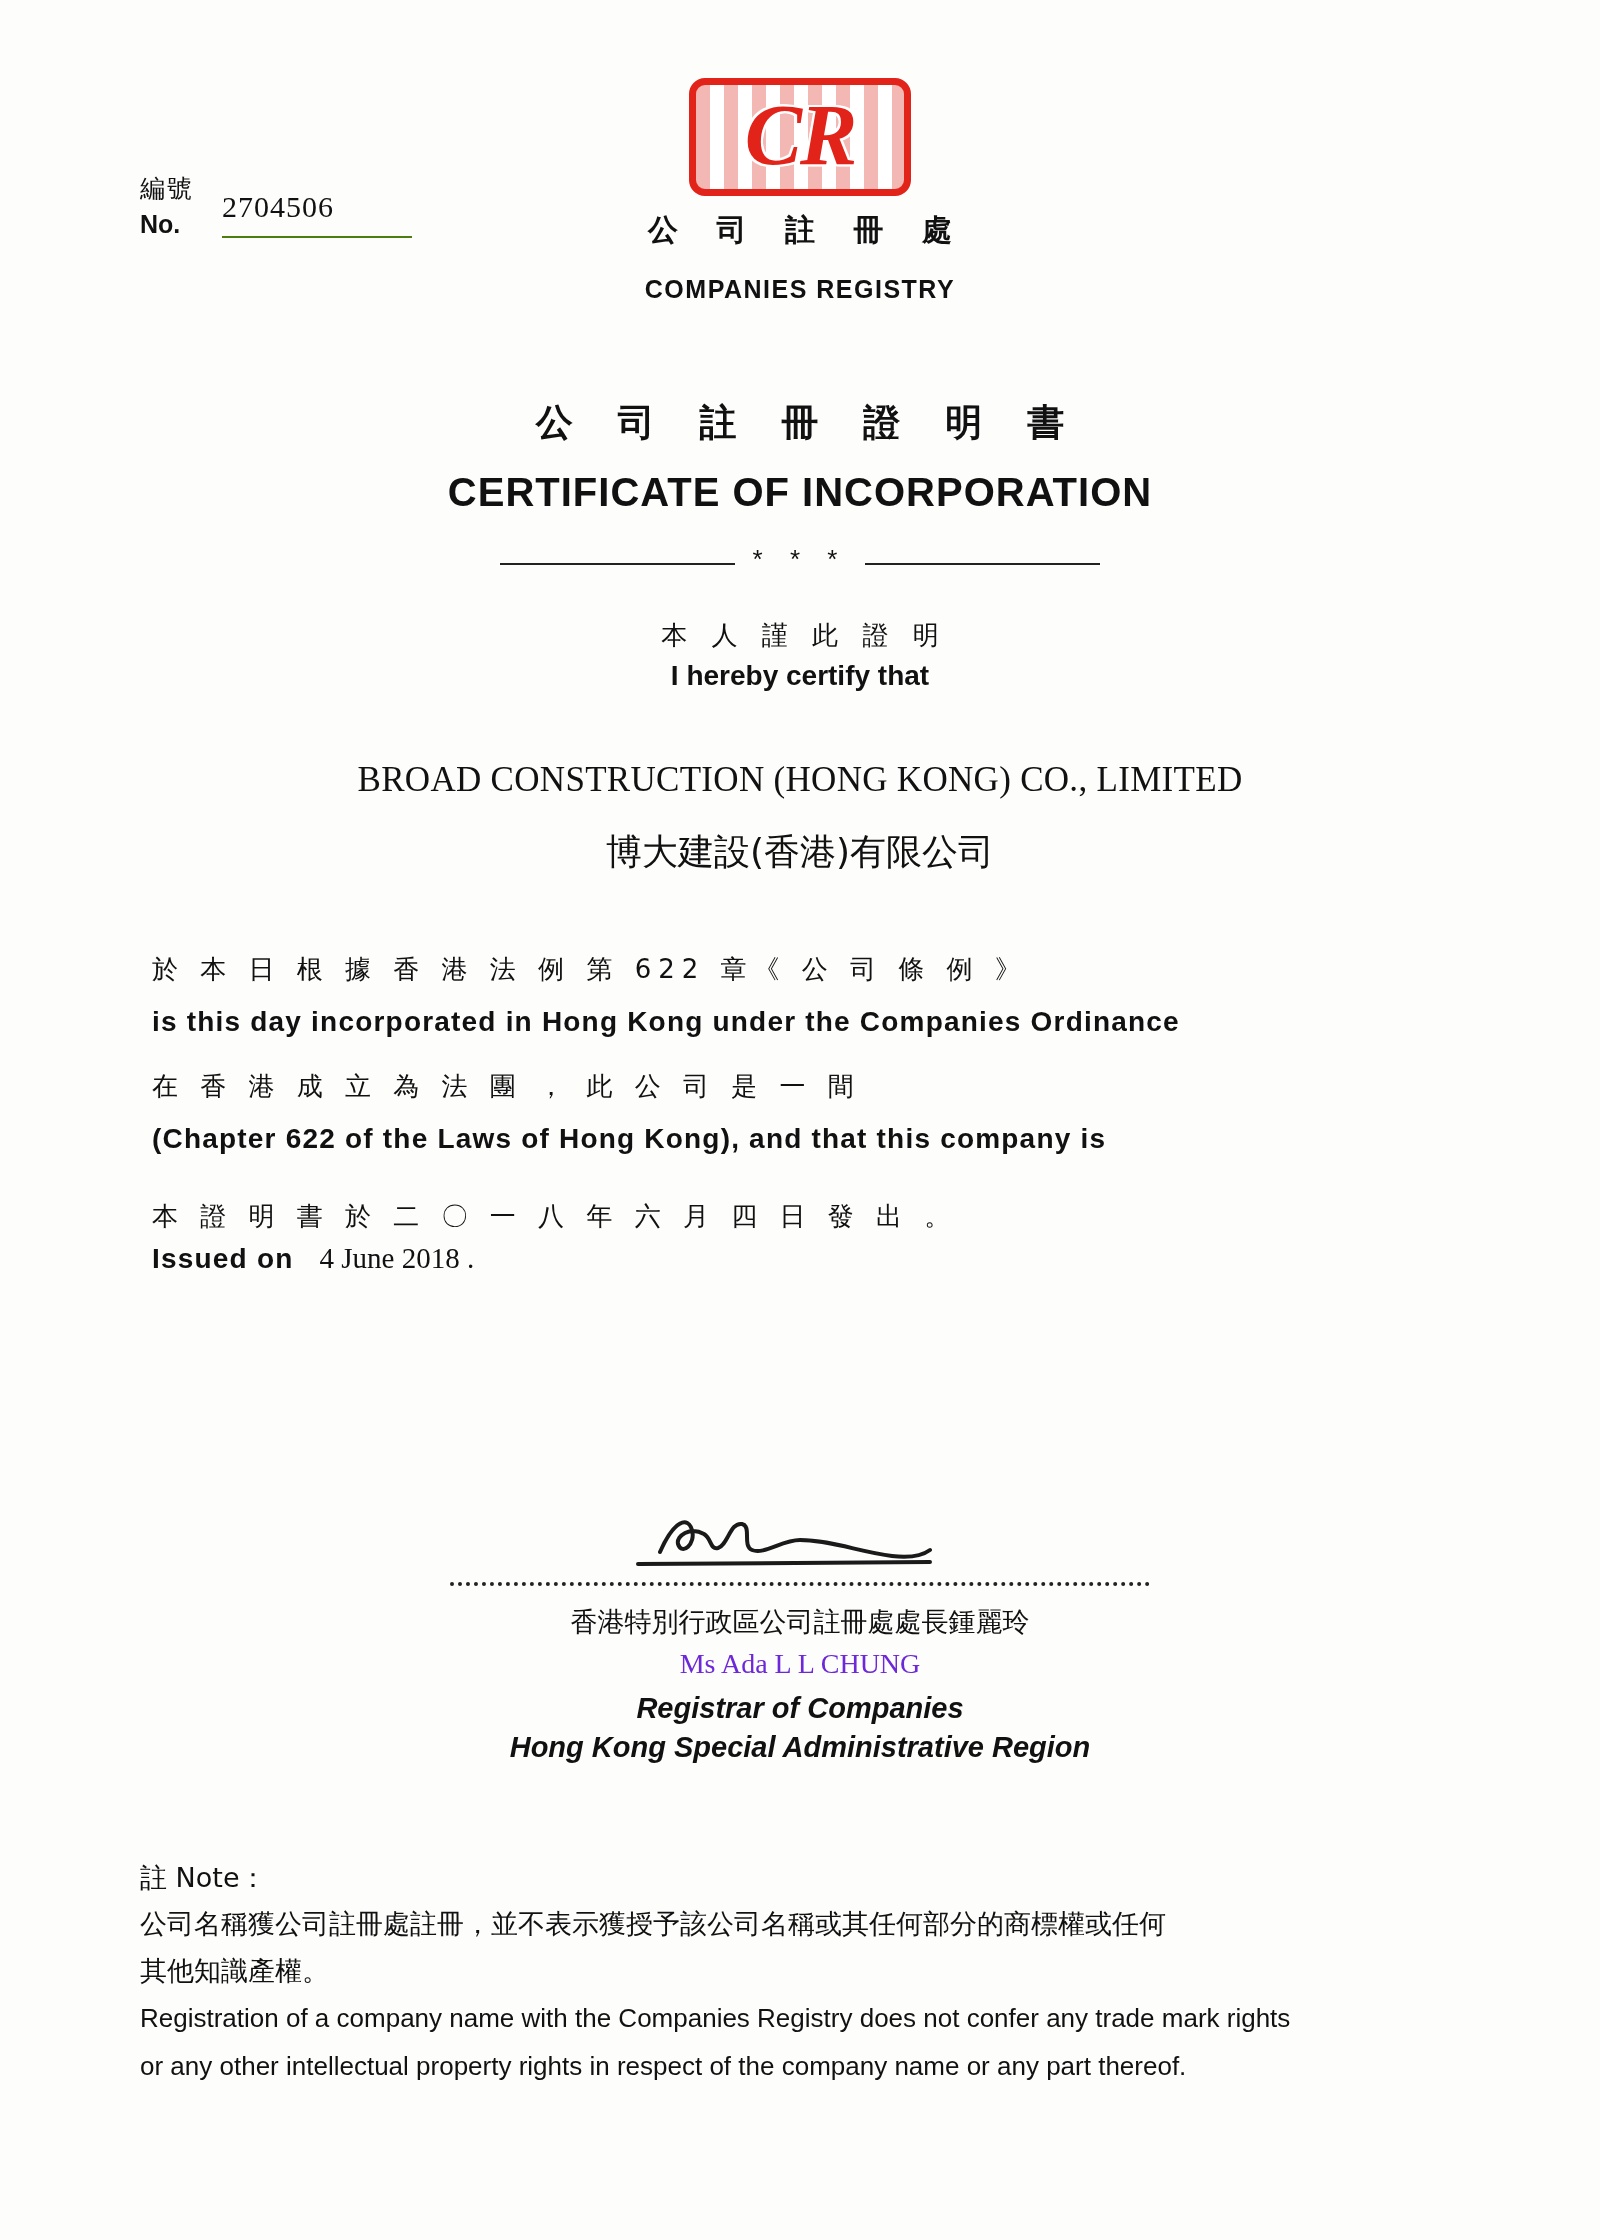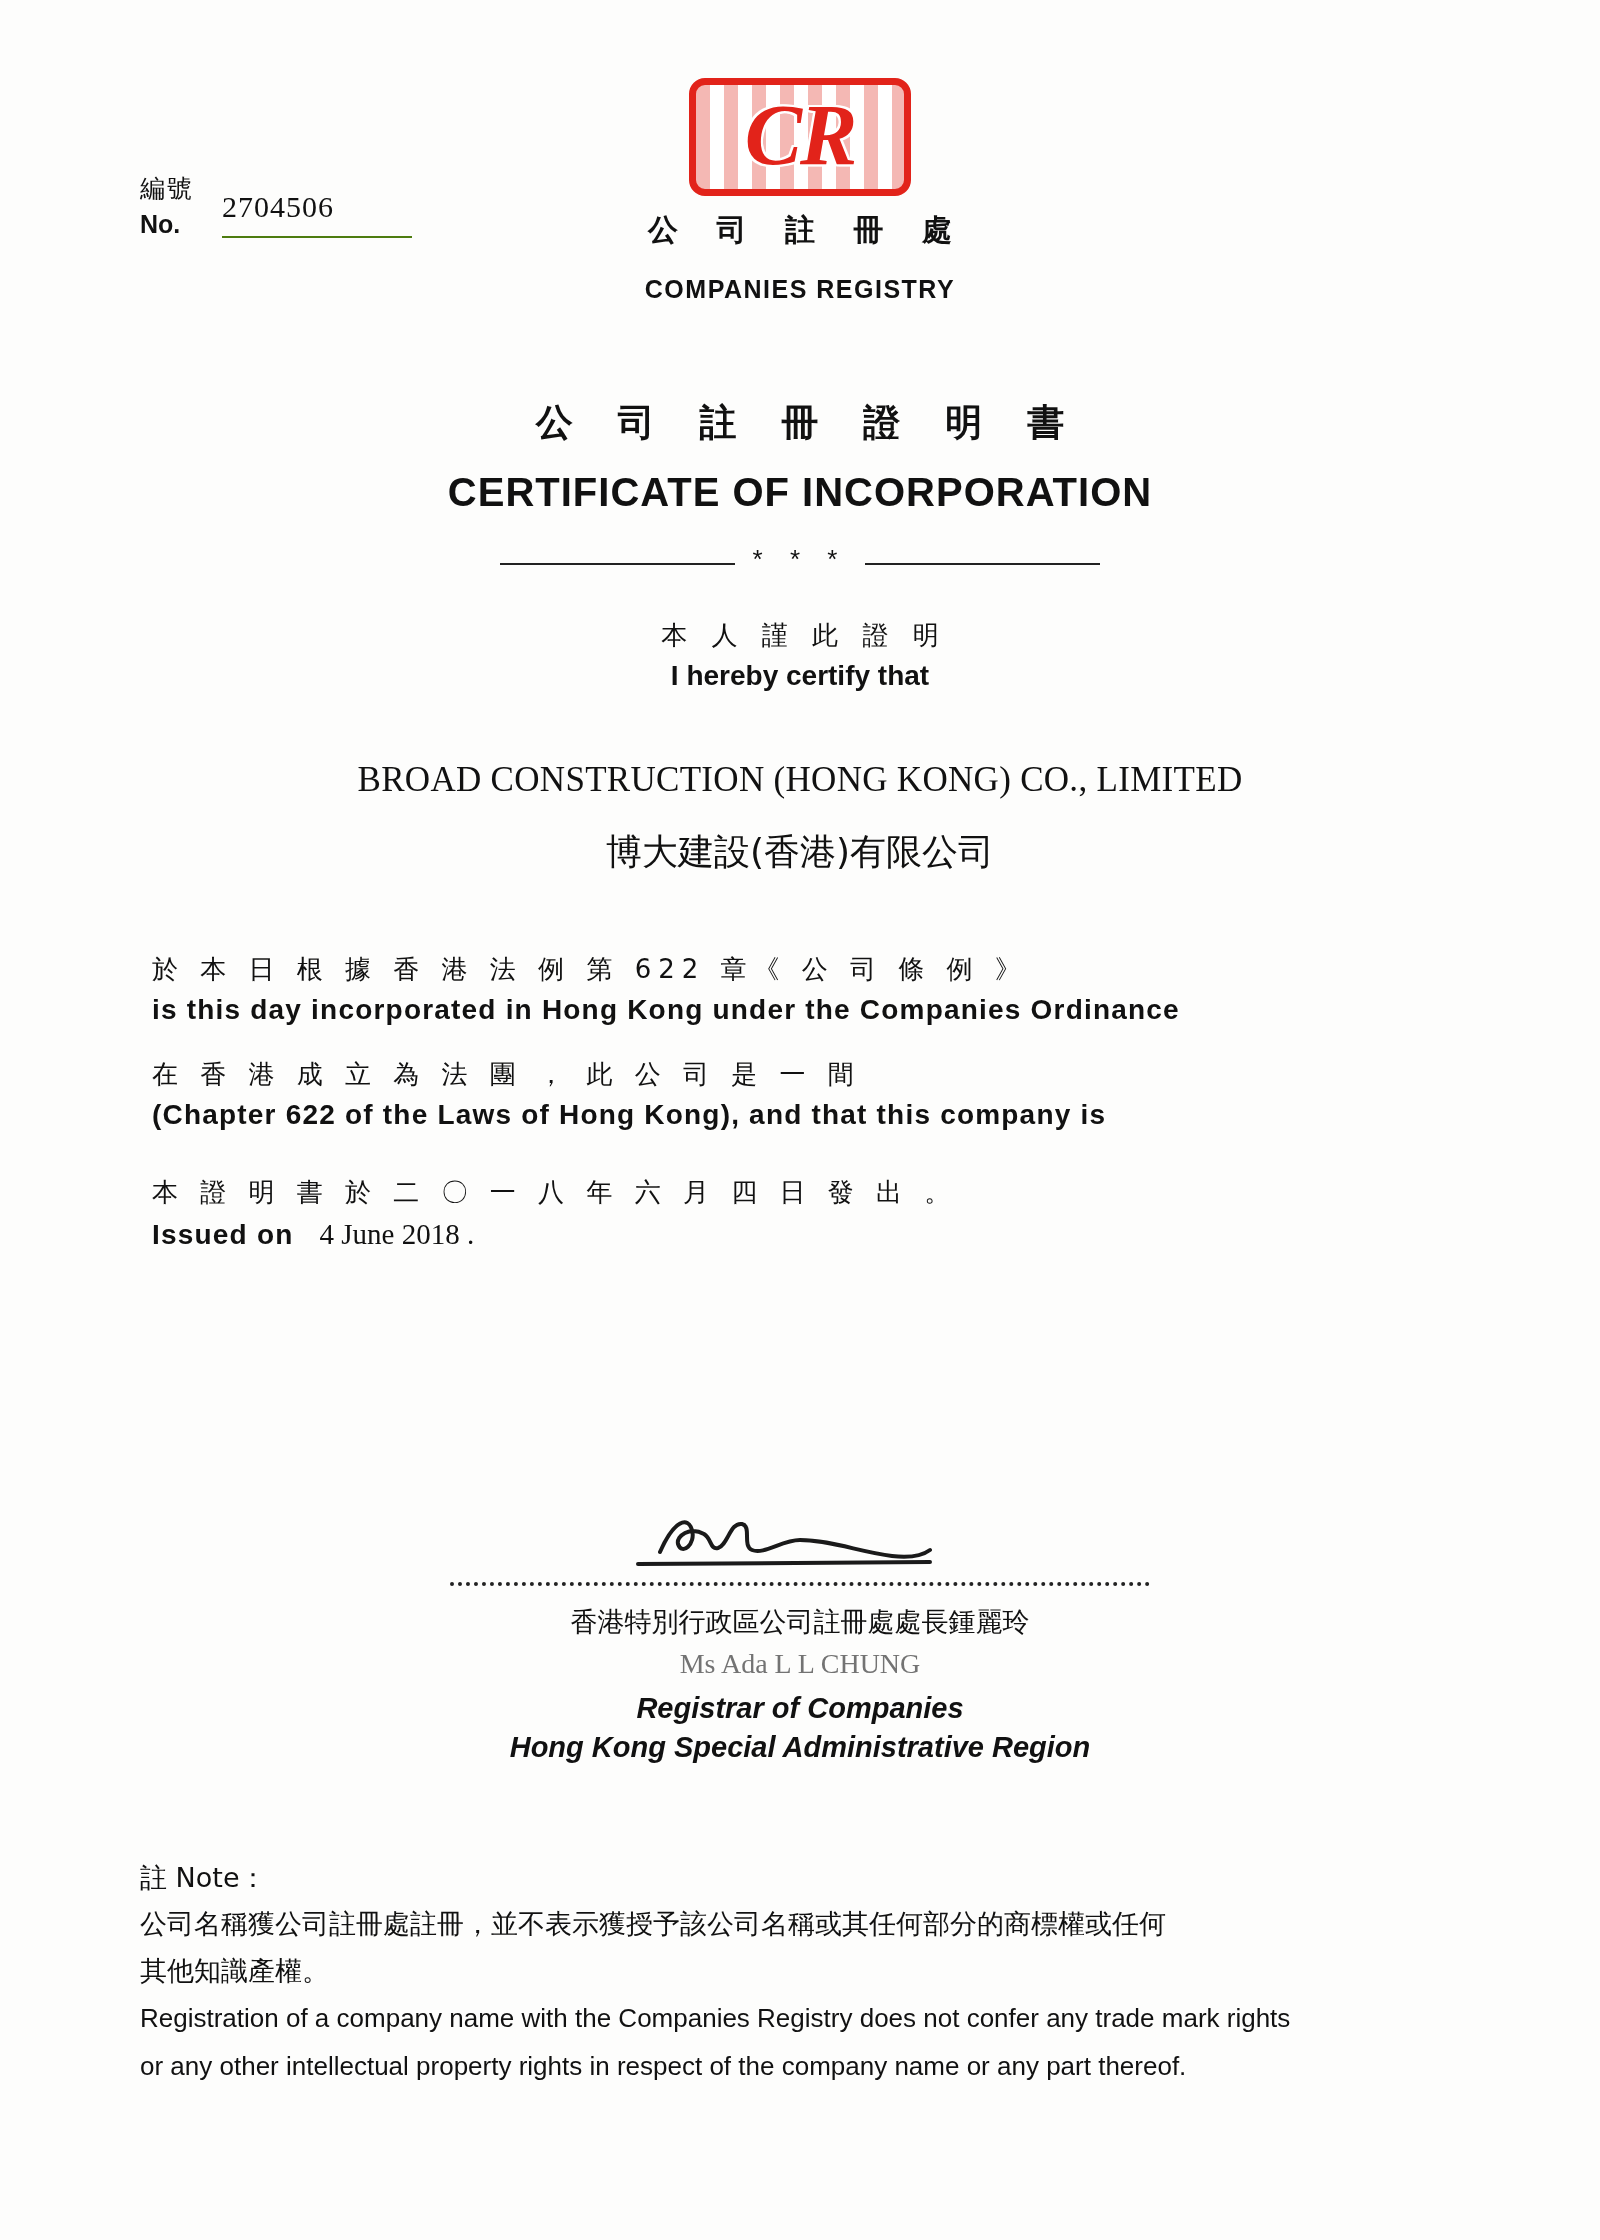--- a/index.html
+++ b/index.html
@@ -231,21 +231,21 @@
     letter-spacing: 7px;
     line-height: 1.15;
   }
   .b-en {
     font-family: "Liberation Sans", sans-serif;
     font-weight: bold;
     font-size: 28px;
     color: #111;
     letter-spacing: 1.2px;
     line-height: 1.2;
-    margin-top: 8px;
+    margin-top: 20px;
   }
   .b-pair { margin-bottom: 34px; }
 
   .issued-pair { margin-top: 46px; }
   .issued-row {
     display: flex;
     align-items: baseline;
     margin-top: 10px;
   }
   .issued-label {
@@ -283,21 +283,21 @@
   .sig-cn {
     font-family: "DejaVu Sans", sans-serif;
     font-size: 27px;
     margin-top: 18px;
     color: #111;
   }
   .sig-name {
     font-family: "Liberation Serif", serif;
     font-size: 28px;
     margin-top: 8px;
-    color: #737373;
+    color: #6d28d9;
   }
   .sig-role {
     font-family: "Liberation Sans", sans-serif;
     font-weight: bold;
     font-style: italic;
     font-size: 29px;
     margin-top: 12px;
     color: #111;
   }
   .sig-region {

